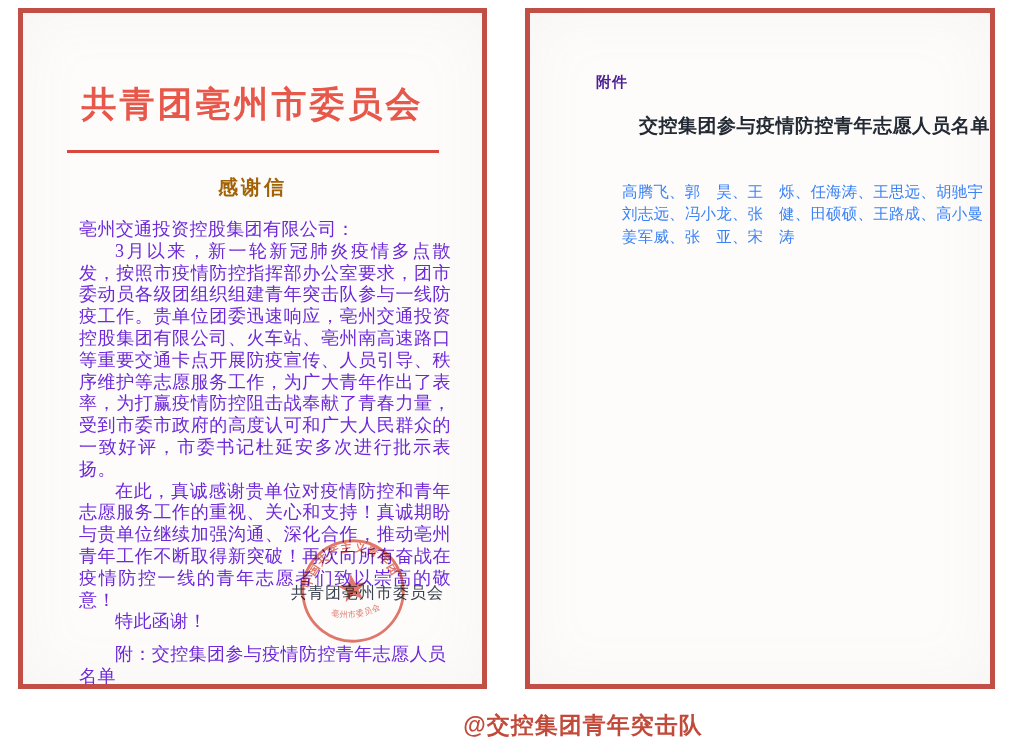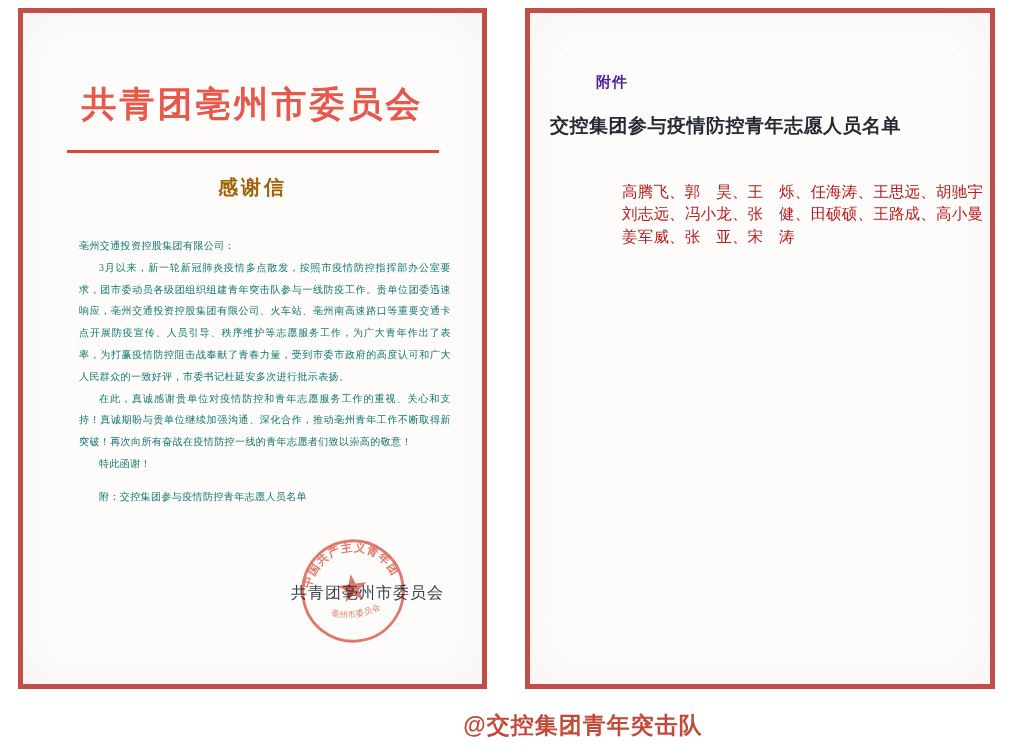--- a/index.html
+++ b/index.html
@@ -25,22 +25,22 @@
   .red-rule{
     position:absolute;top:137px;left:44px;width:372px;height:3px;
     background:#d8483c;
   }
   .doc-title{
     position:absolute;top:164px;left:0;right:0;margin:0;
     text-align:center;color:#a16207;font-size:20px;font-weight:bold;
     letter-spacing:3px;line-height:1;
   }
   .letter-body{
-    position:absolute;top:222px;left:56px;width:372px;
-    font-size:10px;line-height:21.8px;color:#0f766e;
+    position:absolute;top:206px;left:56px;width:372px;
+    font-size:18px;line-height:21.8px;color:#6d28d9;
     text-align:justify;letter-spacing:0.4px;
   }
   .letter-body p{margin:0;}
   .para{text-indent:2em;}
   .attach-note{text-indent:2em;margin-top:11px !important;text-align:left;}
   .sign-block{
     position:absolute;top:570px;left:252px;width:185px;
     text-align:center;color:#39414e;
   }
   .sign-name{font-size:16px;letter-spacing:1px;}
@@ -51,26 +51,26 @@
     mix-blend-mode:multiply;pointer-events:none;
   }
 
   
   .attachment-label{
     position:absolute;top:60px;left:66px;
     font-size:15px;font-weight:bold;color:#4c1d95;letter-spacing:1px;
   }
   .list-title{
     position:absolute;top:100px;left:0;right:0;margin:0;
-    text-align:left;font-size:19px;font-weight:bold;color:#232a34;
+    text-align:right;font-size:19px;font-weight:bold;color:#232a34;
     letter-spacing:0.5px;white-space:nowrap;padding-left:20px;
   }
   .names{
     position:absolute;top:168px;left:92px;
-    font-size:15.5px;line-height:22.3px;color:#b91c1c;
+    font-size:15.5px;line-height:22.3px;color:#3b82f6;
     letter-spacing:0.2px;white-space:nowrap;
   }
 
   
   .caption{
     position:absolute;top:710px;left:583px;transform:translateX(-50%);
     font-family:"Liberation Sans","DejaVu Sans",sans-serif;
     font-weight:bold;font-size:23px;color:#c14a3b;letter-spacing:1px;
     white-space:nowrap;
   }

